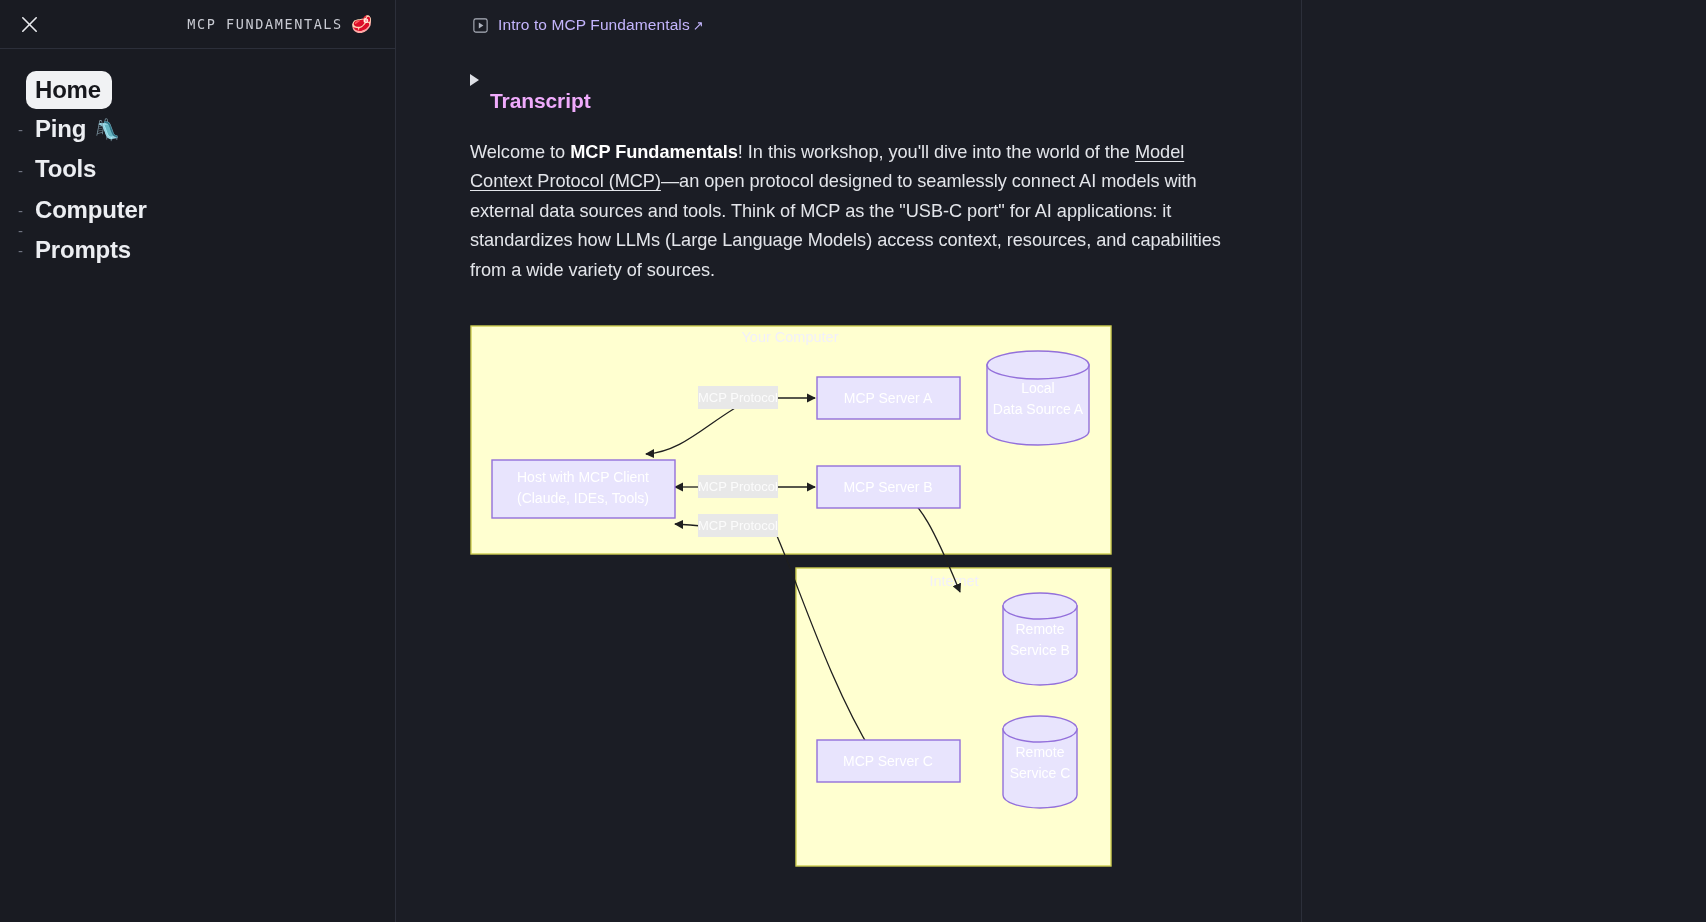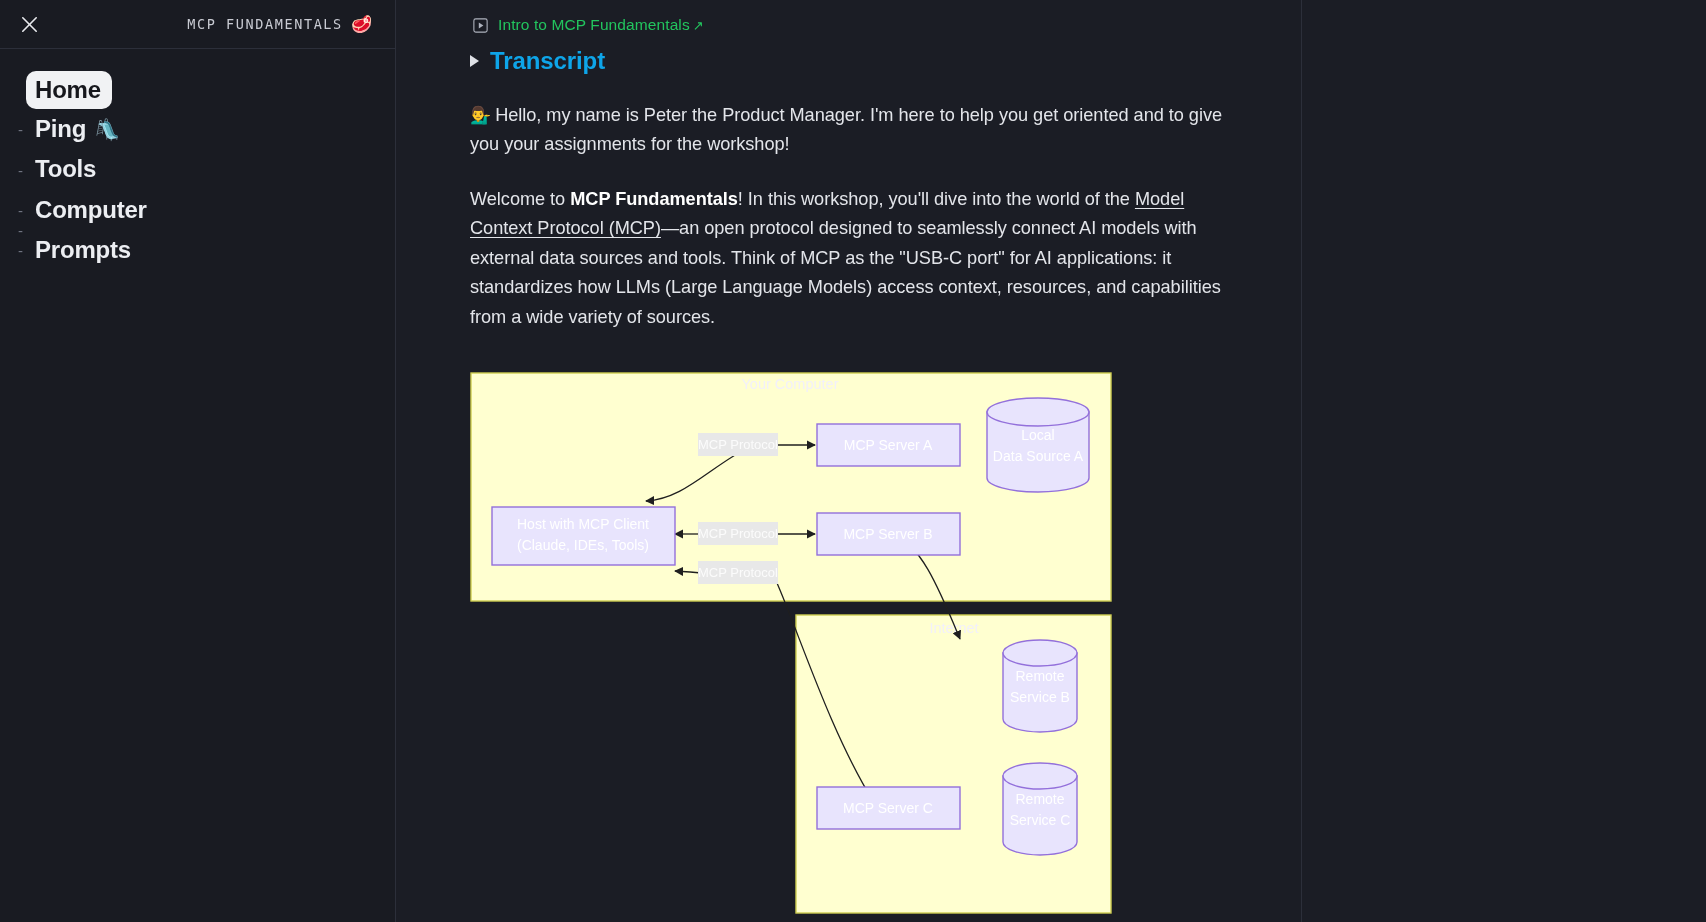--- a/index.html
+++ b/index.html
@@ -136,21 +136,21 @@
   .video-icon {
     width: 17px;
     height: 17px;
     flex: 0 0 17px;
     display: block;
     color: #aeb2bd;
   }
 
   .video-link {
     font-size: 15.5px;
-    color: #22c55e;
+    color: #c4b5fd;
     text-decoration: none;
     cursor: pointer;
     letter-spacing: 0.1px;
     white-space: nowrap;
   }
 
   .video-link .arrow { margin-left: 3px; font-size: 13px; }
 
   .transcript-row {
     display: flex;
@@ -163,24 +163,25 @@
 
   .tri {
     width: 0; height: 0;
     border-left: 9px solid #dfe1e7;
     border-top: 6px solid transparent;
     border-bottom: 6px solid transparent;
     flex: 0 0 9px;
   }
 
   .transcript-label {
-    font-size: 24px;
+    font-size: 21px;
     font-weight: 700;
-    color: #0ea5e9;
+    color: #f0abfc;
     letter-spacing: -0.1px;
+    margin-top: 42px;
   }
 
   .para {
     font-size: 18.2px;
     line-height: 1.62;
     color: #e3e5ea;
     margin: 25px 0 0 0;
     padding: 0 72px 0 74px;
     letter-spacing: -0.05px;
   }
@@ -273,21 +274,20 @@
         <a class="video-link">
           <span>Intro to MCP Fundamentals</span><span class="arrow">↗</span>
         </a>
       </div>
 
       <div class="transcript-row">
         <span class="tri"></span>
         <span class="transcript-label">Transcript</span>
       </div>
 
-      <p class="para first"><span class="emoji">💁‍♂️</span><span>Hello, my name is Peter the Product Manager. I'm here to help you get oriented and to give you your assignments for the workshop!</span></p>
 
       <p class="para"><span>Welcome to </span><b>MCP Fundamentals</b><span>! In this workshop, you'll dive into the world of the </span><a class="ilink">Model Context Protocol (MCP)</a><span>—an open protocol designed to seamlessly connect AI models with external data sources and tools. Think of MCP as the "USB-C port" for AI applications: it standardizes how LLMs (Large Language Models) access context, resources, and capabilities from a wide variety of sources.</span></p>
 
       <div class="diagram-wrap">
         <svg class="mermaid-svg" width="700" height="545" viewBox="0 0 700 545">
 
           <defs>
             <marker id="ah-end" viewBox="0 0 10 10" refX="9" refY="5" markerWidth="7" markerHeight="7" orient="auto-start-reverse">
               <path d="M 0 0 L 10 5 L 0 10 z" fill="#1f1f1f"></path>
             </marker>

